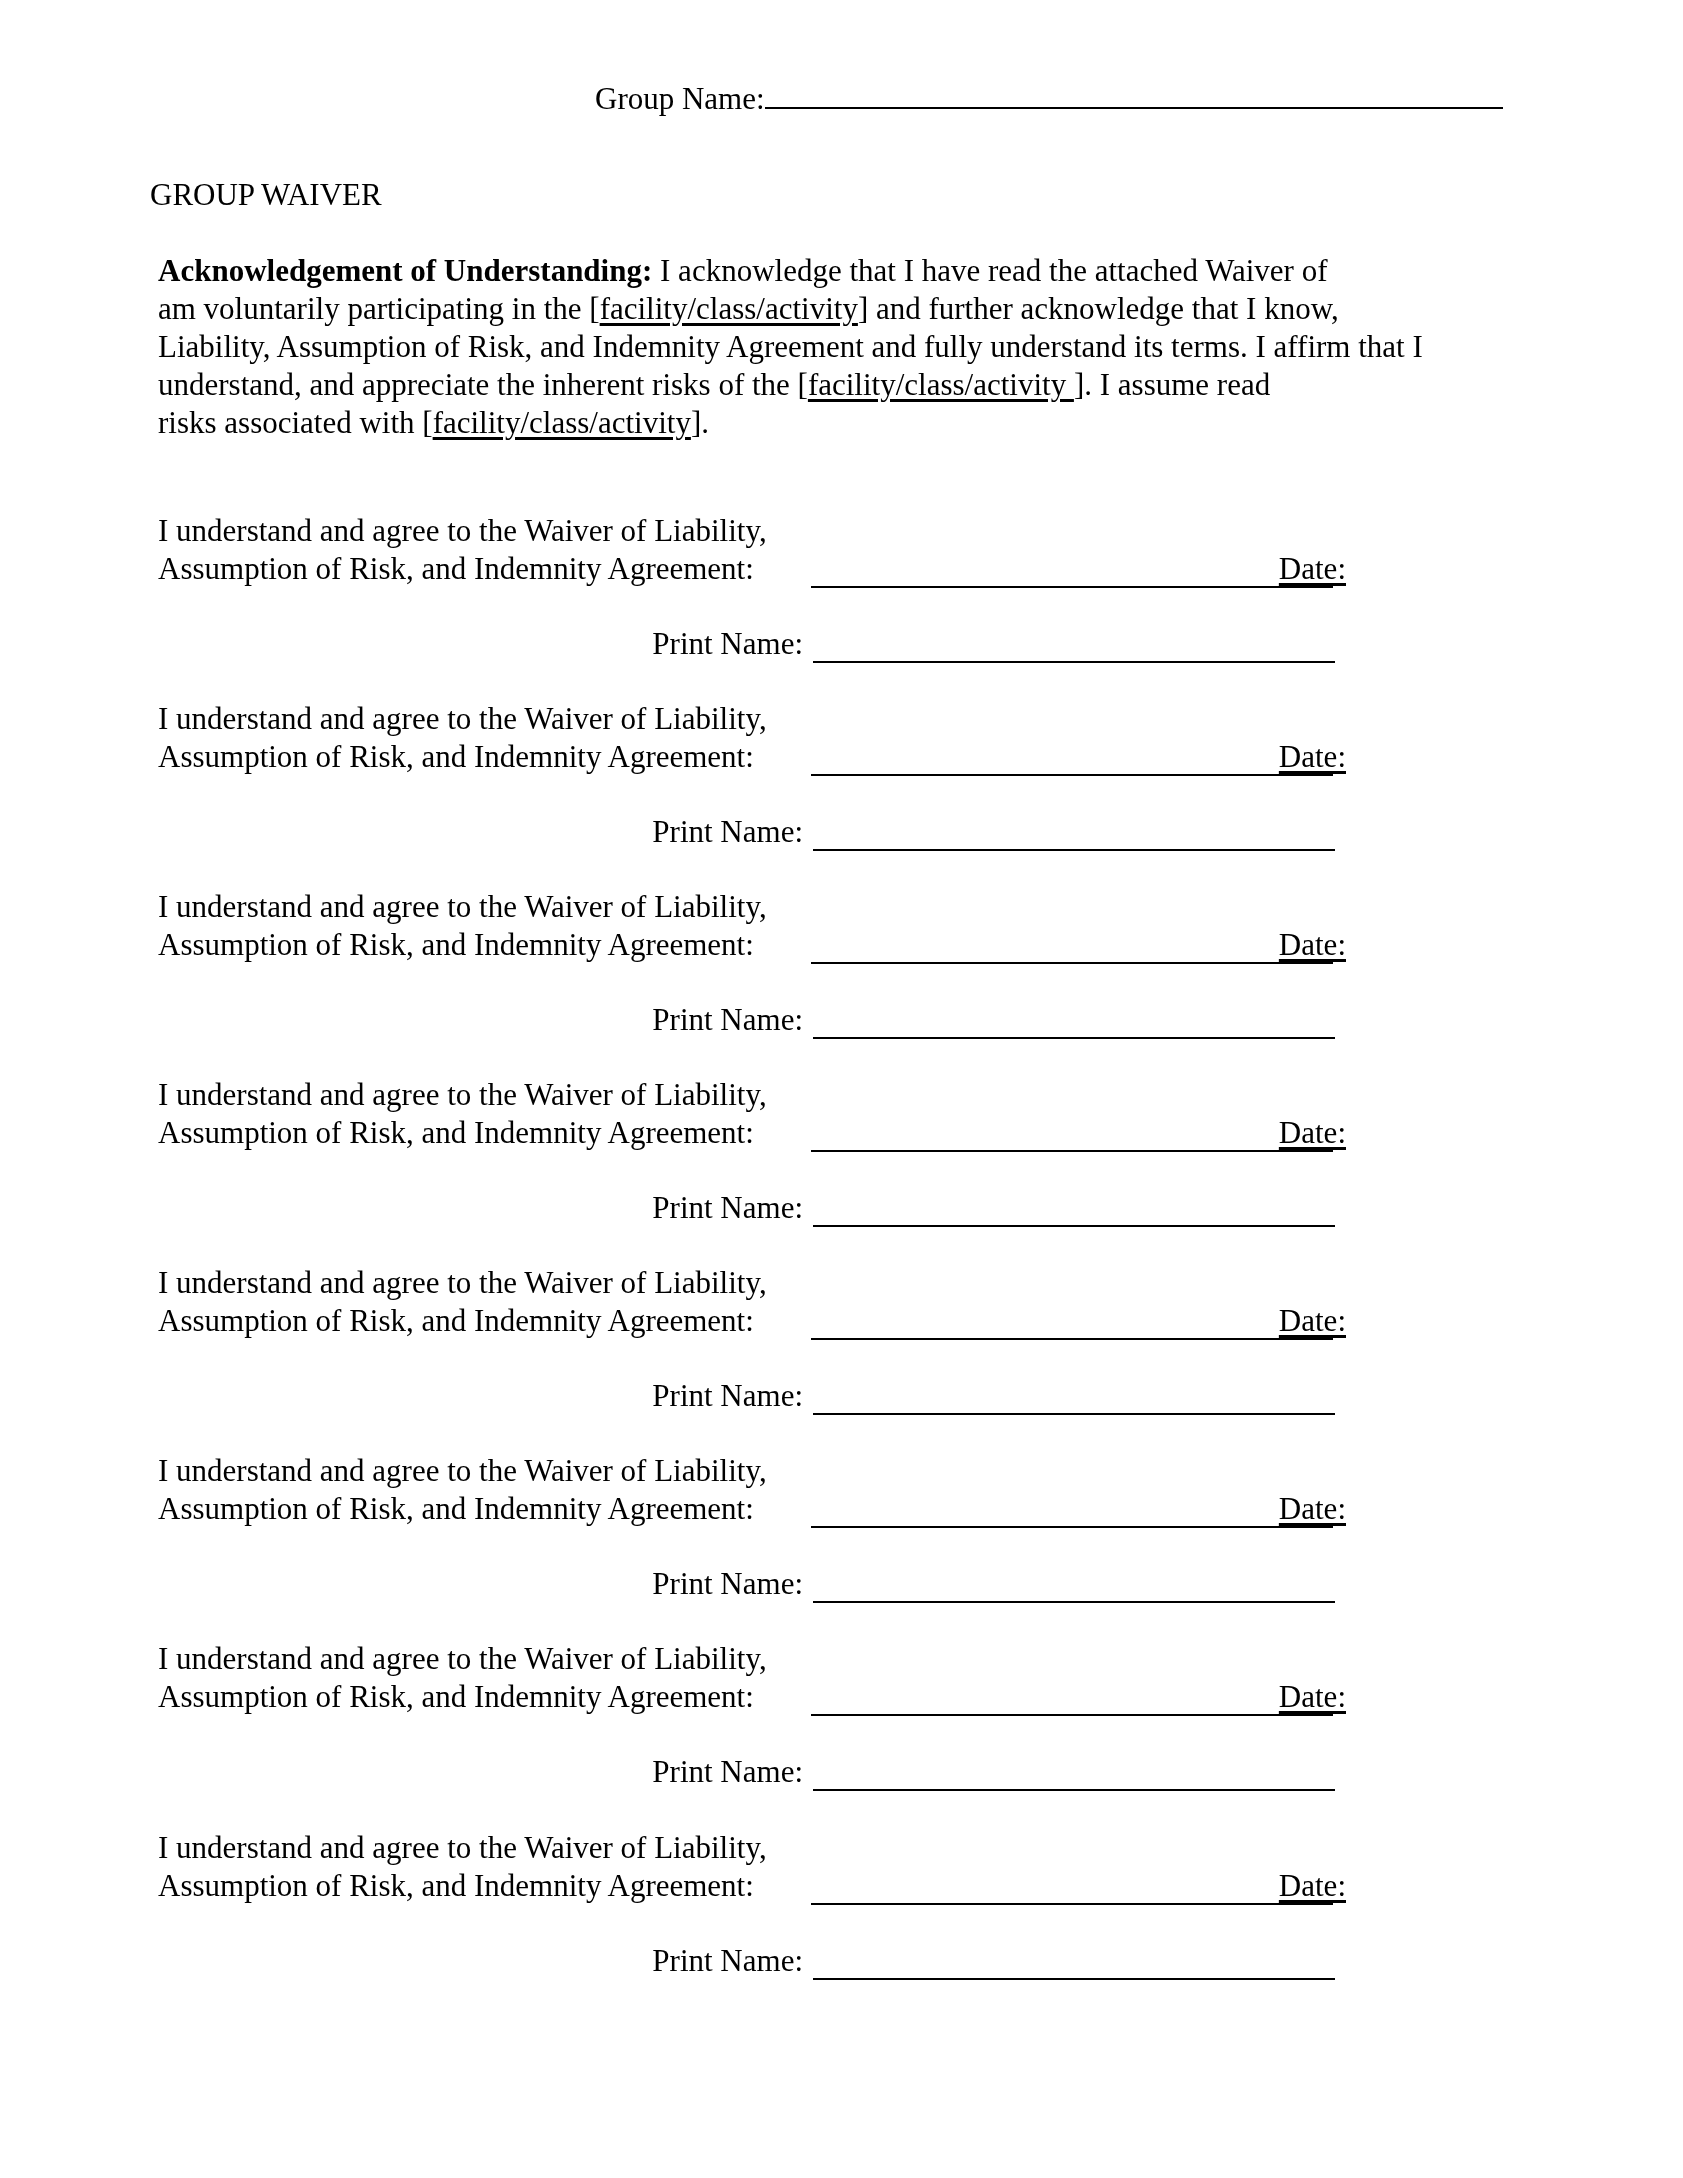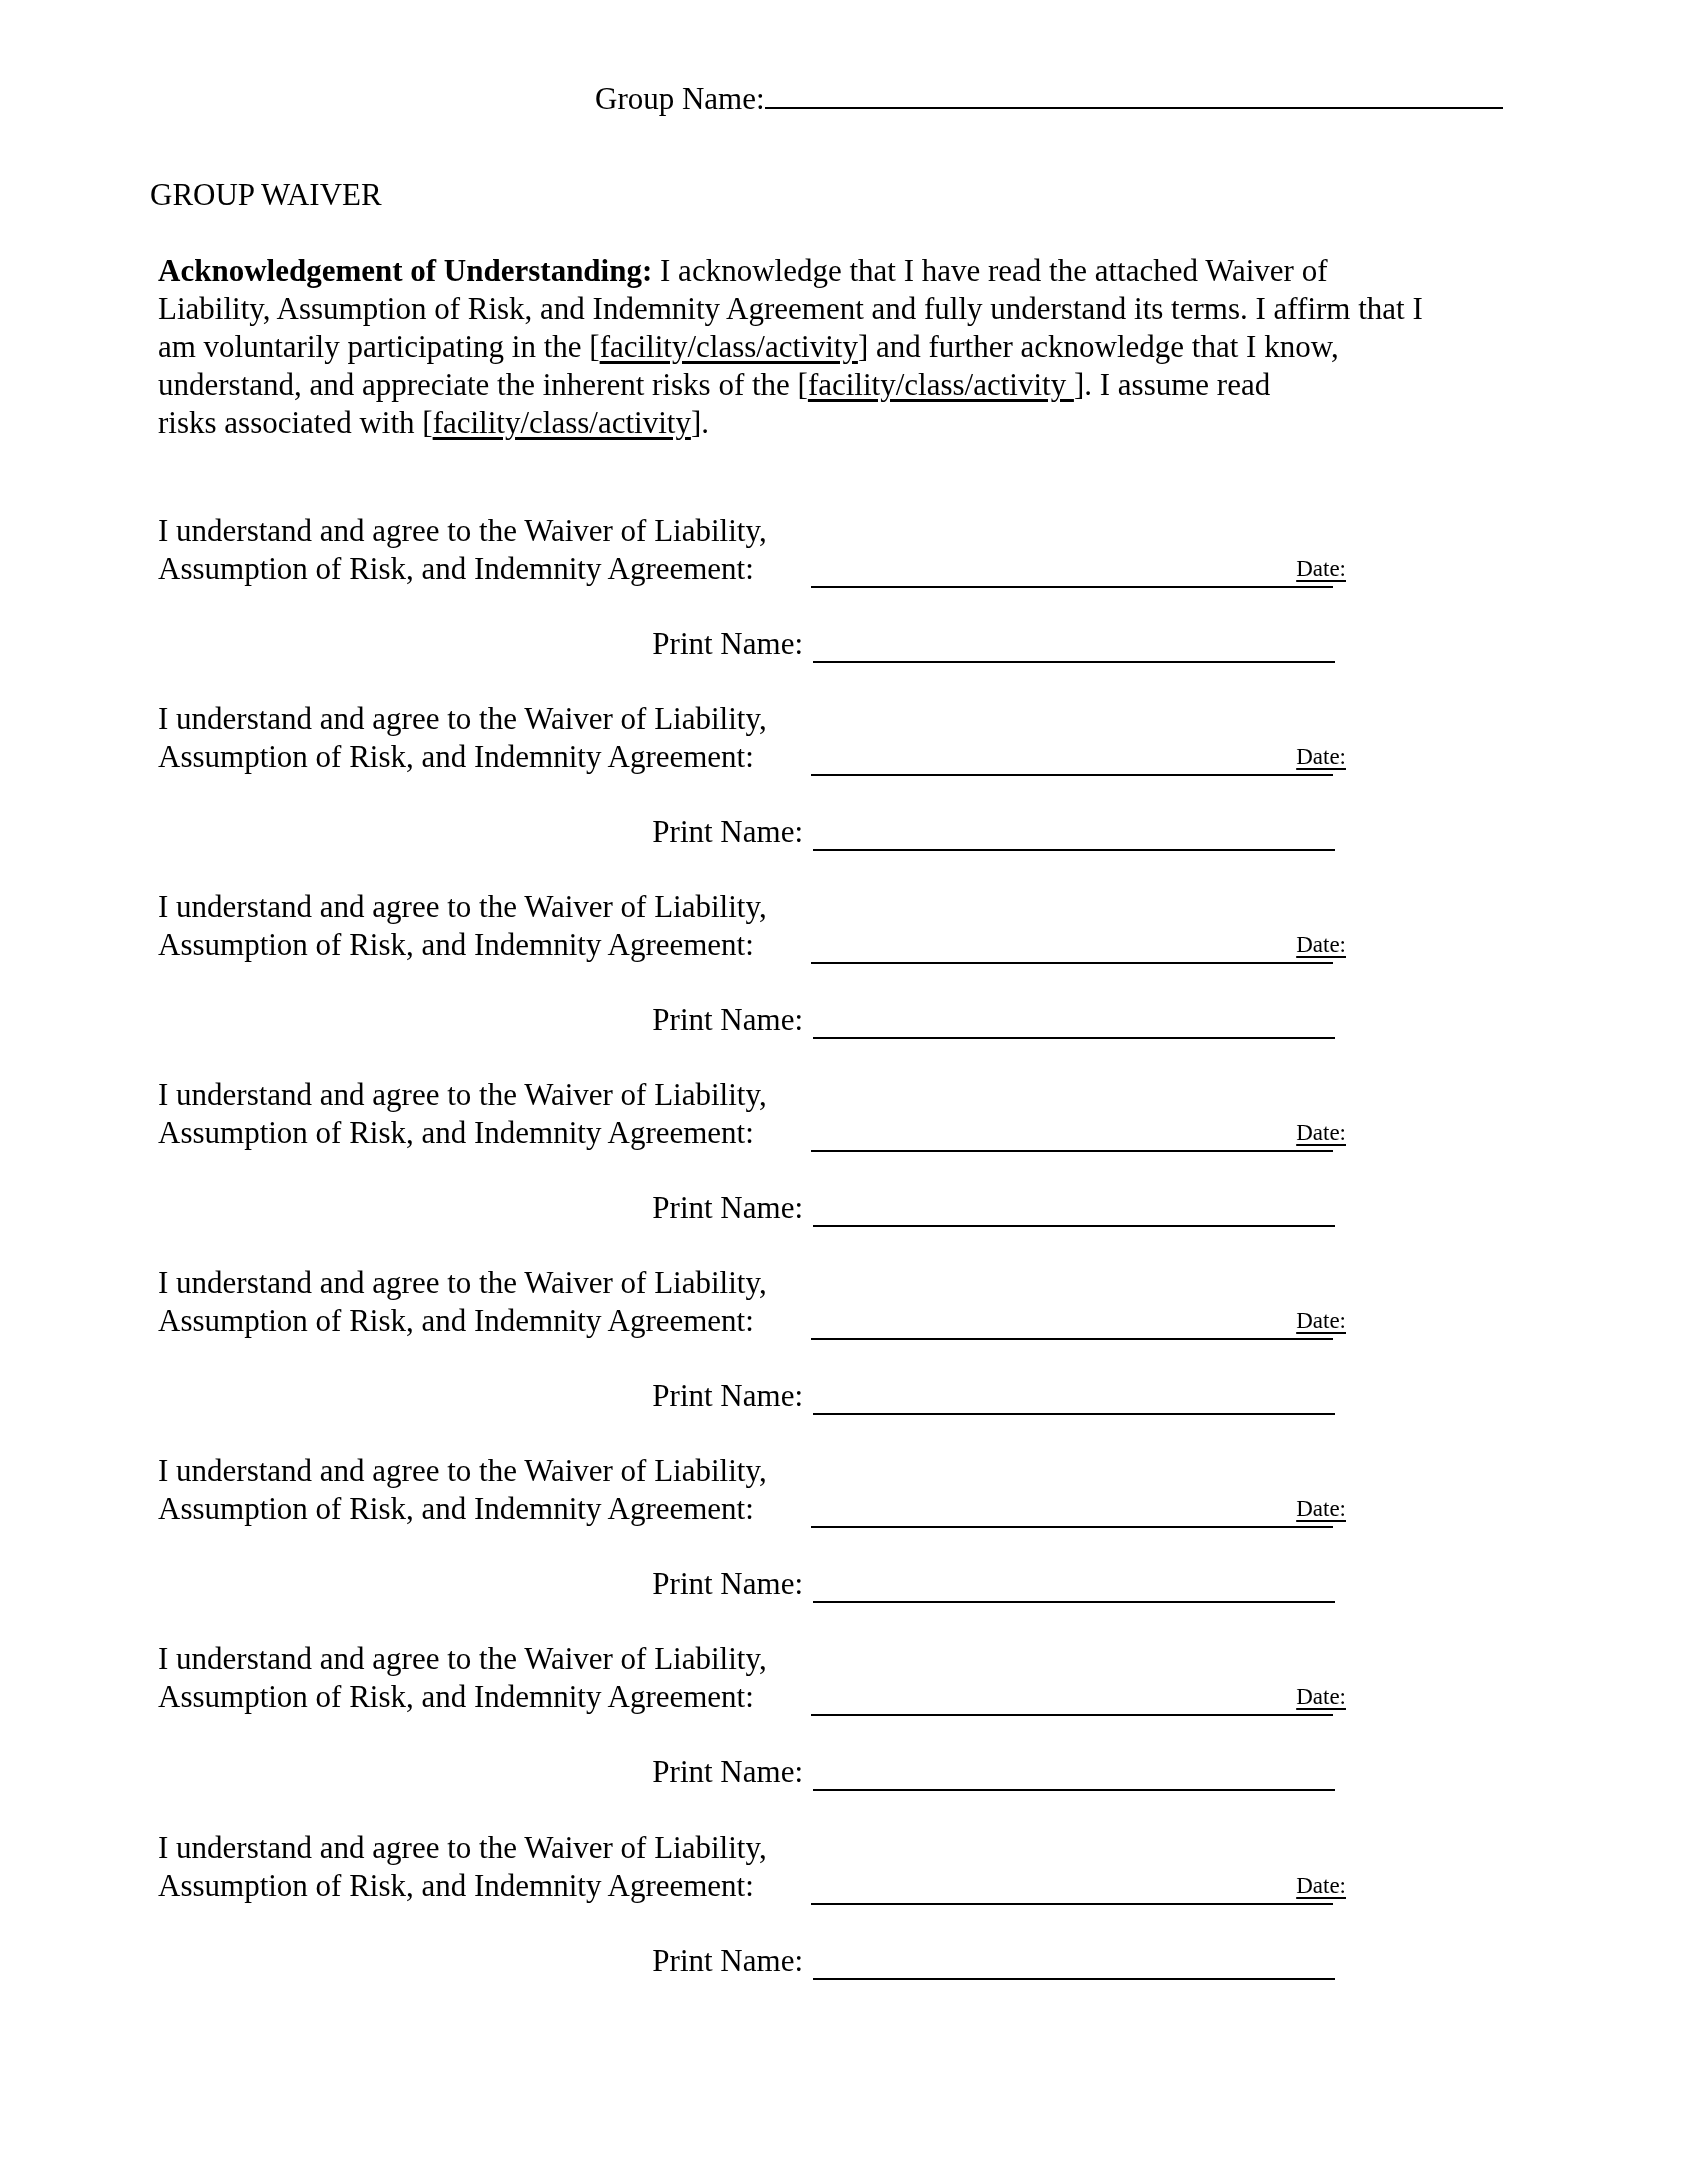--- a/index.html
+++ b/index.html
@@ -11,39 +11,39 @@
   .group-line { display:inline-block; width:738px; border-bottom:2px solid #000; height:28px; vertical-align:baseline; }
   .title { left:150px; top:176px; }
   .para { position:absolute; left:158px; top:252px; width:1356px; font-size:31px; line-height:38px; }
   .para .line { display:block; white-space:nowrap; }
   .para b { font-weight:bold; }
   .u { text-decoration:underline; text-underline-offset:4px; }
   .block { position:absolute; left:158px; width:1188px; height:188px; }
   .block .l1 { position:absolute; left:0; top:0; }
   .block .l2 { position:absolute; left:0; top:38px; }
   .block .sig { position:absolute; left:653px; top:38px; width:522px; height:36px; border-bottom:2px solid #000; }
-  .block .date { position:absolute; right:0; bottom:0; font-size:23px; line-height:38px; text-decoration:underline; text-underline-offset:4px; }
+  .block .date { position:absolute; right:0; bottom:0; font-size:31px; line-height:38px; text-decoration:underline; text-underline-offset:4px; }
   .block .pn-label { position:absolute; left:0; width:645px; text-align:right; top:113px; }
   .block .pn-line { position:absolute; left:655px; top:113px; width:522px; height:36px; border-bottom:2px solid #000; }
   .footer { position:absolute; left:158px; top:2045px; font-size:19px; line-height:26px; }
   .footer div { white-space:nowrap; }
 </style>
 </head>
 <body>
 
 <div class="abs t group-name">
   <span>Group Name:</span><span class="group-line"></span>
 </div>
 
 <div class="abs t title">GROUP WAIVER</div>
 
 <div class="para">
   <span class="line"><b>Acknowledgement of Understanding:</b><span>  I acknowledge that I have read the attached Waiver of</span></span>
+  <span class="line"><span>am voluntarily participating in the [</span><span class="u">facility/class/activity</span><span>] and further acknowledge that I know,</span></span>
   <span class="line"><span>Liability, Assumption of Risk, and Indemnity Agreement and fully understand its terms.  I affirm that I</span></span>
-  <span class="line"><span>am voluntarily participating in the [</span><span class="u">facility/class/activity</span><span>] and further acknowledge that I know,</span></span>
   <span class="line"><span>understand, and appreciate the inherent risks of the [</span><span class="u">facility/class/activity </span><span>].  I assume read</span></span>
   <span class="line"><span>risks associated with [</span><span class="u">facility/class/activity</span><span>].</span></span>
 </div>
 
 <div id="blocks">
     <div class="block t" style="top: 512px;">
     <span class="l1">I understand and agree to the Waiver of Liability,</span>
     <span class="l2">Assumption of Risk, and Indemnity Agreement:</span>
     <span class="sig"></span>
     <span class="date" style="top:38px;bottom:auto;">Date:</span>

